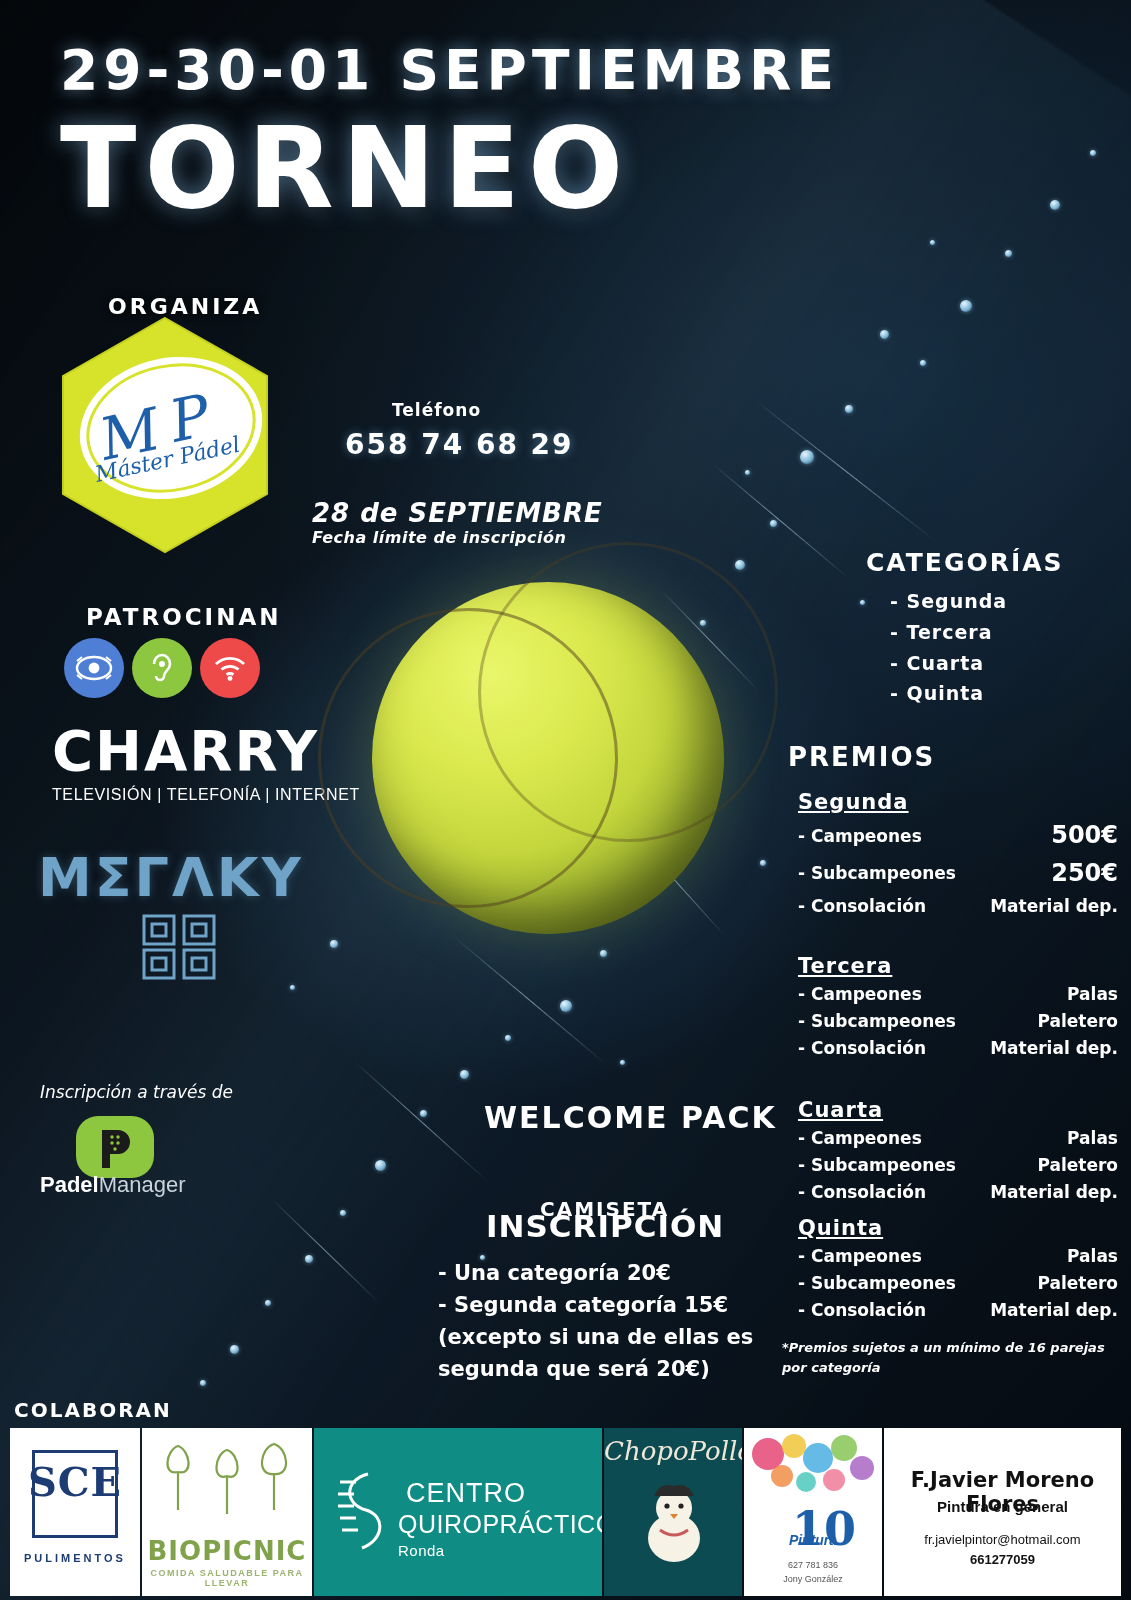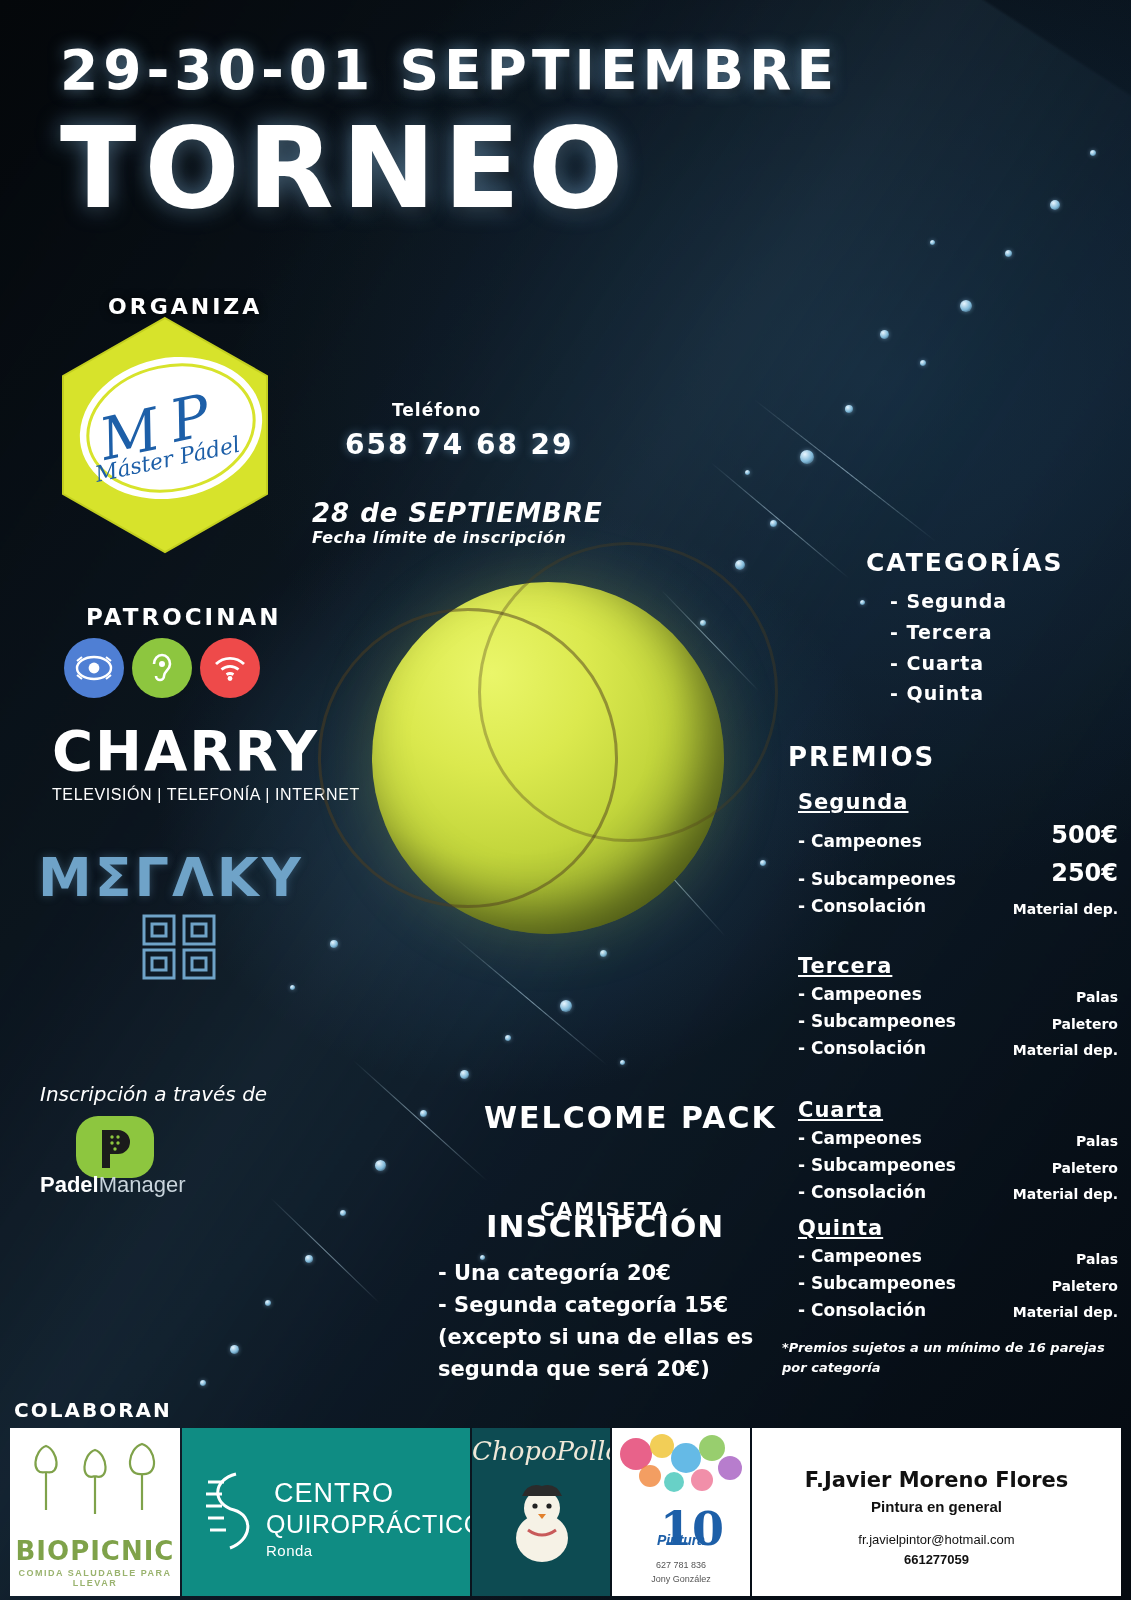--- a/index.html
+++ b/index.html
@@ -125,21 +125,21 @@
     position: absolute; left: 38px; top: 846px;
     color: #6fa3c8; font-size: 54px; font-weight: bold; letter-spacing: 3px;
     font-family: "DejaVu Sans", sans-serif;
     text-shadow: 0 0 10px rgba(110,165,205,0.35);
   }
   .meraky-mark {
     position: absolute; left: 140px; top: 912px; width: 80px; height: 70px;
   }
   .insc-via {
     position: absolute; left: 40px; top: 1082px;
-    color: #fff; font-size: 20px; font-style: italic;
+    color: #fff; font-size: 17px; font-style: italic;
     font-family: "DejaVu Sans", sans-serif;
   }
   .pm-logo { position: absolute; left: 62px; top: 1112px; width: 110px; height: 95px; }
   .pm-text {
     position: absolute; left: 40px; top: 1172px;
     font-size: 22px; font-family: "Liberation Sans", sans-serif;
   }
   .pm-text b { color: #fff; }
   .pm-text span { color: #c9d4dc; }
 
@@ -193,25 +193,25 @@
     color: #fff; font-size: 26px; font-weight: bold; letter-spacing: 2px;
     font-family: "DejaVu Sans", sans-serif;
   }
   .prize-group { position: absolute; left: 798px; width: 320px; color: #fff; }
   .pg-name {
     font-size: 21px; font-weight: bold; letter-spacing: 1px;
     text-decoration: underline; margin-bottom: 3px;
     font-family: "DejaVu Sans", sans-serif;
   }
   .pg-row {
-    display: flex; justify-content: space-between; align-items: flex-end;
+    display: flex; justify-content: space-between; align-items: center;
     font-size: 17px; font-weight: bold; line-height: 1.58;
     font-family: "DejaVu Sans", sans-serif;
   }
-  .pg-row .val { font-size: 14px; text-align: right; min-width: 120px; }
+  .pg-row .val { font-size: 17px; text-align: right; min-width: 120px; }
   .pg-row .val.big { font-size: 24px; }
   .prize-note {
     position: absolute; left: 782px; top: 1338px;
     color: #fff; font-size: 13px; font-weight: bold; line-height: 1.5;
     font-style: italic;
     font-family: "DejaVu Sans", sans-serif;
   }
 
   
   .lbl-colaboran {
@@ -527,20 +527,25 @@
   <div class="insc-lines">
     <div>- Una categoría 20€</div>
     <div>- Segunda categoría 15€</div>
     <div>(excepto si una de ellas es</div>
     <div>segunda que será 20€)</div>
   </div>
 
   <div class="lbl-colaboran">COLABORAN</div>
   <div class="collab-strip">
 
+    <div class="collab c1">
+      <div class="sce-box"></div>
+      <div class="sce-text">SCE</div>
+      <div class="sce-sub">PULIMENTOS</div>
+    </div>
 
     <div class="collab c2">
       <svg width="170" height="104" viewBox="0 0 170 104" style="position:absolute;left:0;top:4px;">
         <g fill="none" stroke="#7fa24a" stroke-width="2.2">
           <path d="M36 78 L36 40 M36 40 C20 44 24 18 36 14 C48 18 52 44 36 40"></path>
           <path d="M85 82 L85 44 M85 44 C70 50 72 22 85 18 C98 22 100 50 85 44"></path>
           <path d="M132 78 L132 42 M132 42 C114 44 118 16 132 12 C146 16 150 44 132 42"></path>
         </g>
       </svg>
       <div class="bio-name">BIOPICNIC</div>

